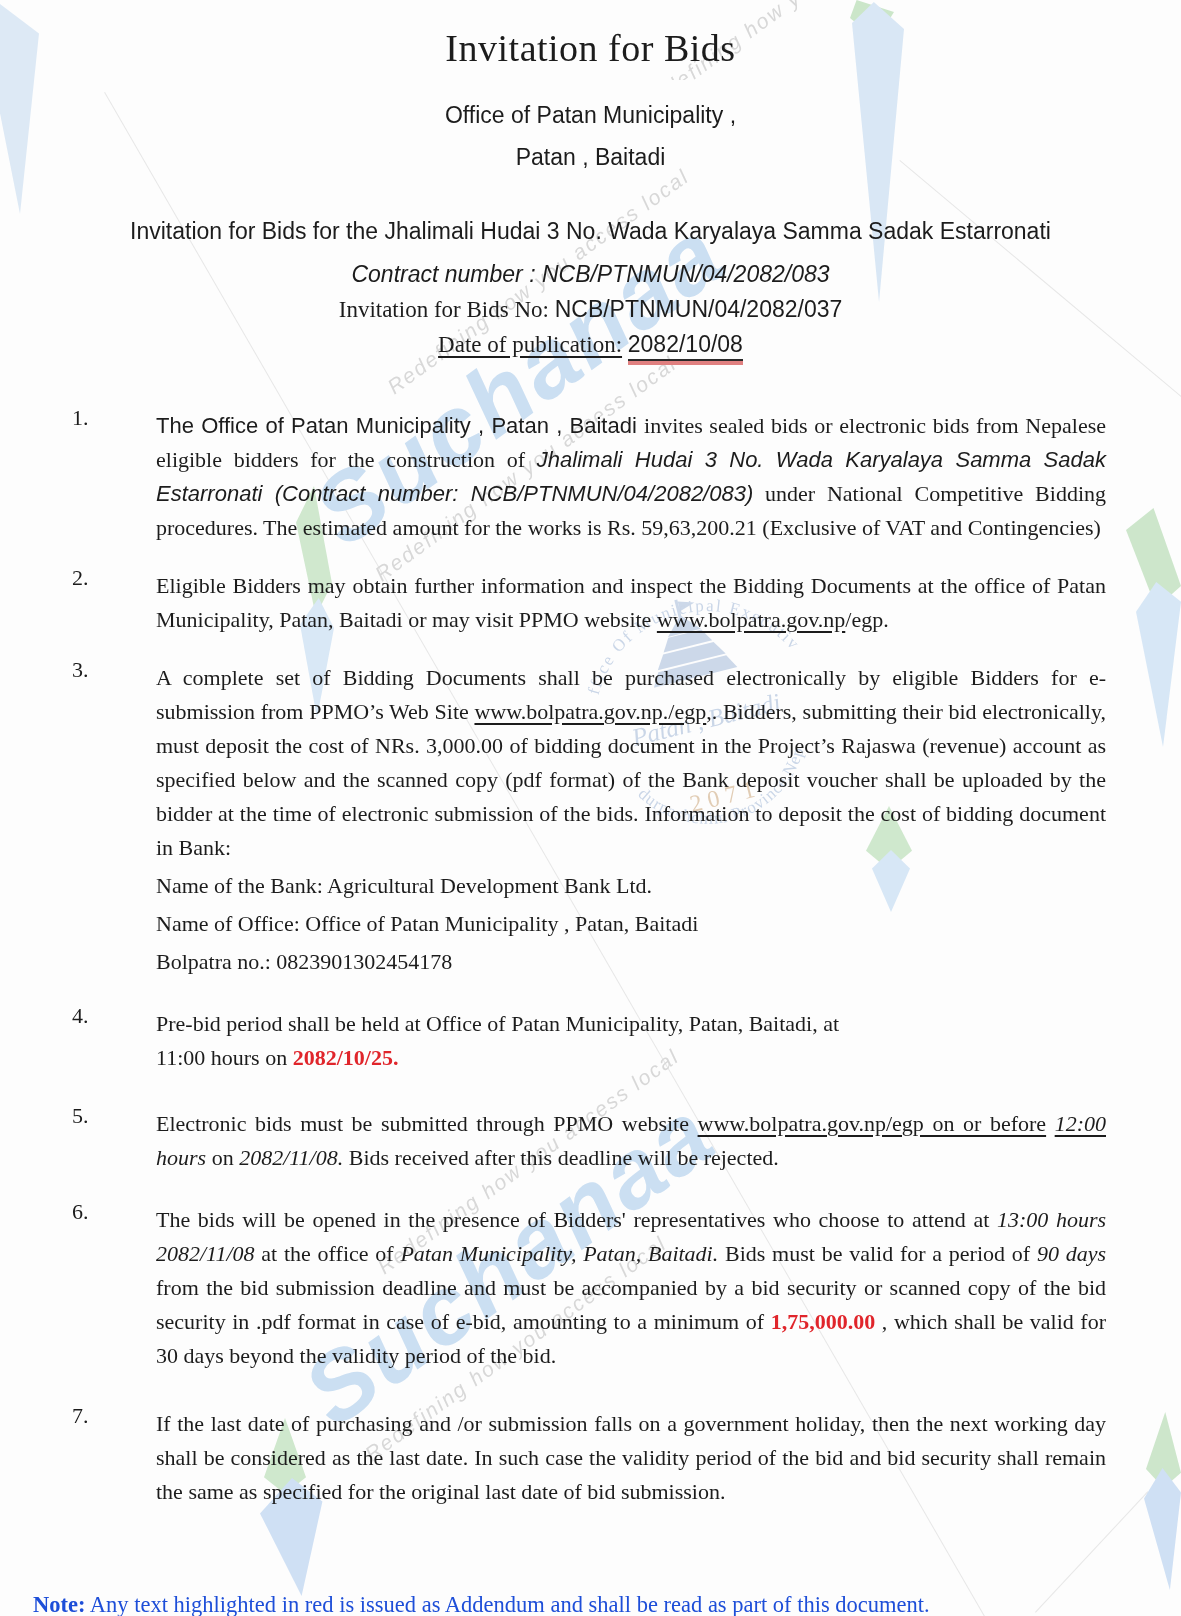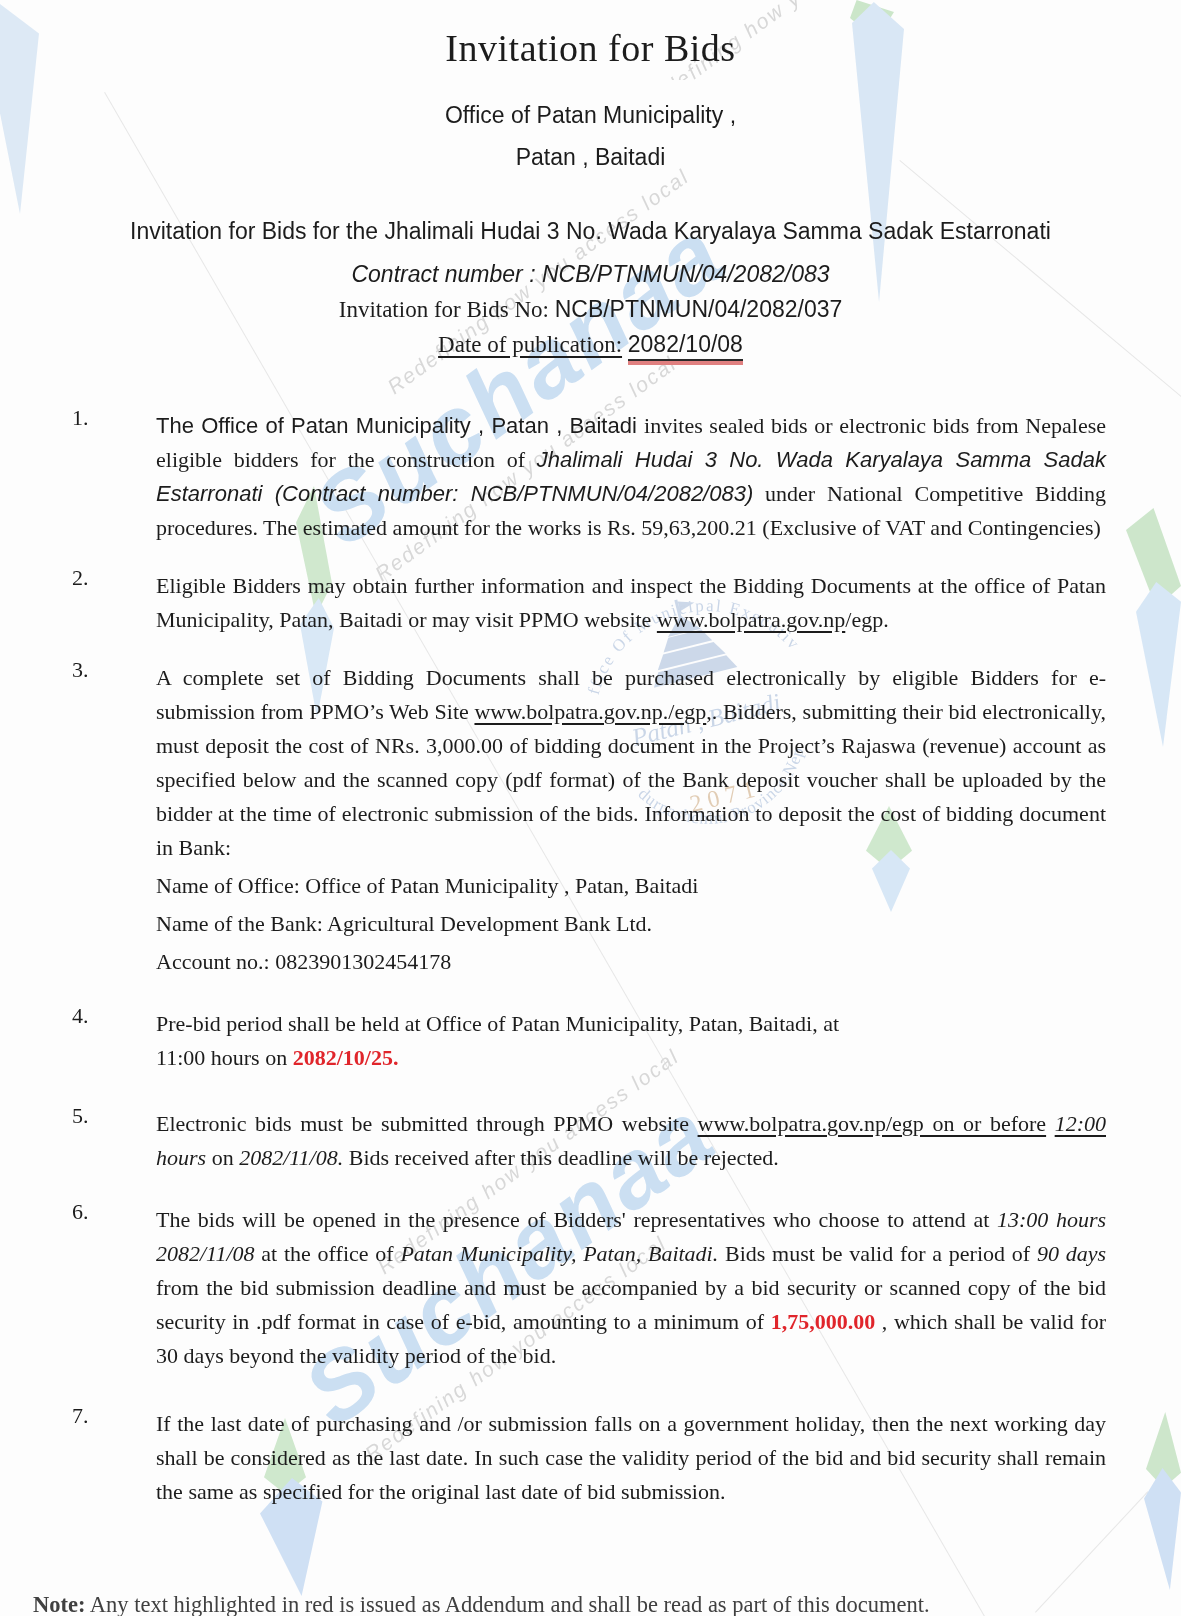--- a/index.html
+++ b/index.html
@@ -39,21 +39,21 @@
   .item .num{width:80px;flex:none;font-size:22px;}
   .item .body{flex:1;}
   .item p{margin:4px;font-size:22px;line-height:34px;}
   p.just{text-align:justify;}
   .m16{margin-bottom:16px;} .m20{margin-bottom:20px;} .m24{margin-bottom:24px;} .m26{margin-bottom:26px;}
   .seg.sans{font-family:"Liberation Sans",sans-serif;}
   .seg.i{font-style:italic;}
   .seg.u{text-decoration:underline;text-underline-offset:4px;}
   .seg.b{font-weight:bold;}
   .seg.red{color:#e0252b;}
-  .seg.notered{color:#404040;}
+  .seg.notered{color:#1d4ed8;}
   .note{margin-top:76px;padding-left:33px;padding-right:80px;font-size:22.5px;line-height:32px;}
   .pagenum{margin-top:36px;padding-left:665px;font-size:22px;}
   .source{position:absolute;right:8px;bottom:6px;font-family:"Liberation Sans",sans-serif;
           font-style:italic;font-size:20px;color:#111;}
 </style>
 </head>
 <body>
 
 <div class="page">
 
@@ -147,23 +147,23 @@
         <div class="num">2.</div>
         <div class="body">
             <p class="just"><span class="seg ">Eligible Bidders may obtain further information and inspect the Bidding Documents at the office of Patan Municipality, Patan, Baitadi  or may visit PPMO website </span><span class="seg u">www.bolpatra.gov.np</span><span class="seg ">/egp.</span></p>
           </div>
       </div>
 
       <div class="item m20">
         <div class="num">3.</div>
         <div class="body">
           <p class="just"><span class="seg ">A complete set of Bidding Documents shall be purchased electronically by eligible Bidders for e-submission from PPMO’s Web Site </span><span class="seg u">www.bolpatra.gov.np./egp</span><span class="seg ">,. Bidders, submitting their bid electronically, must deposit the cost of NRs. 3,000.00 of bidding document in the Project’s Rajaswa (revenue) account as specified below and the scanned copy (pdf format) of the Bank deposit voucher shall be uploaded by the bidder at the time of electronic submission of the bids. Information to deposit the cost of bidding document in Bank:</span></p>
+          <p><span class="seg ">Name of the Bank: Agricultural Development Bank Ltd.</span></p>
           <p><span class="seg ">Name of Office: Office of Patan Municipality , Patan, Baitadi</span></p>
-          <p><span class="seg ">Name of the Bank: Agricultural Development Bank Ltd.</span></p>
-          <p><span class="seg ">Account no.: 0823901302454178</span></p>
+          <p><span class="seg ">Bolpatra no.: 0823901302454178</span></p>
         </div>
       </div>
 
       <div class="item m24">
         <div class="num">4.</div>
         <div class="body">
             <p><span class="seg ">Pre-bid period shall be held at Office of Patan Municipality, Patan, Baitadi, at</span><br><span class="seg ">11:00 hours on </span><span class="seg red b">2082/10/25.</span></p>
           </div>
       </div>
 

